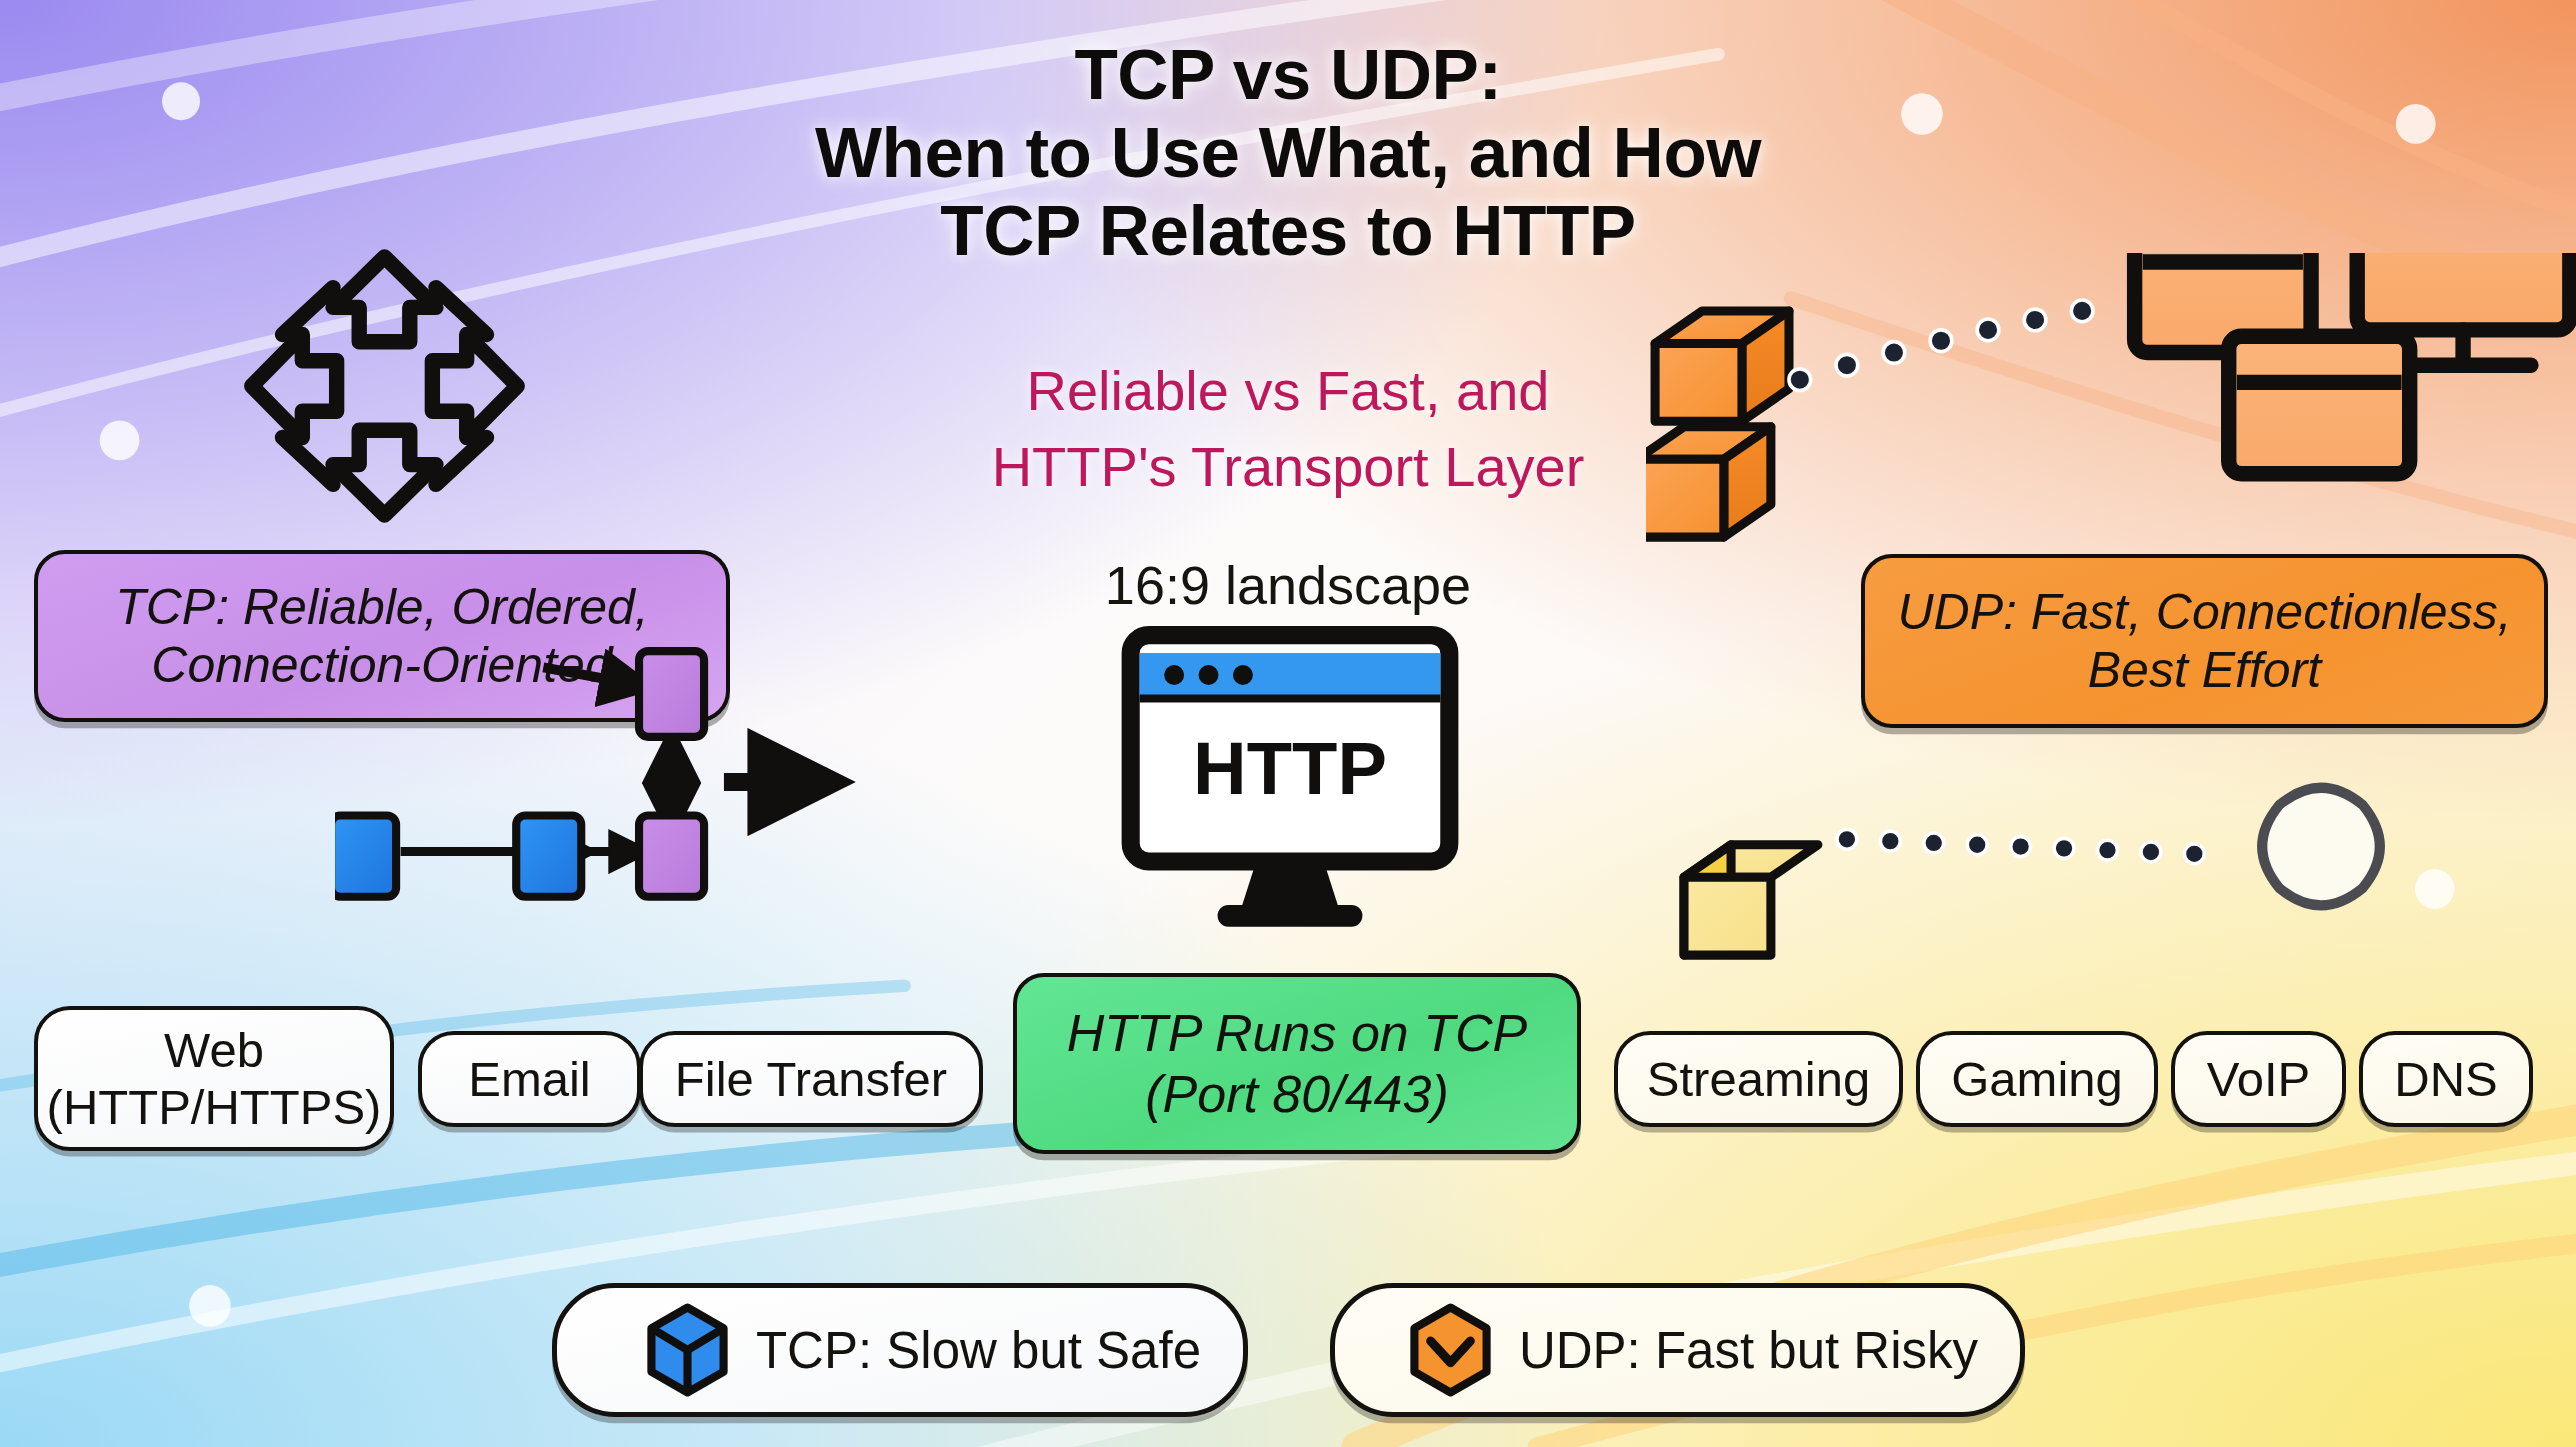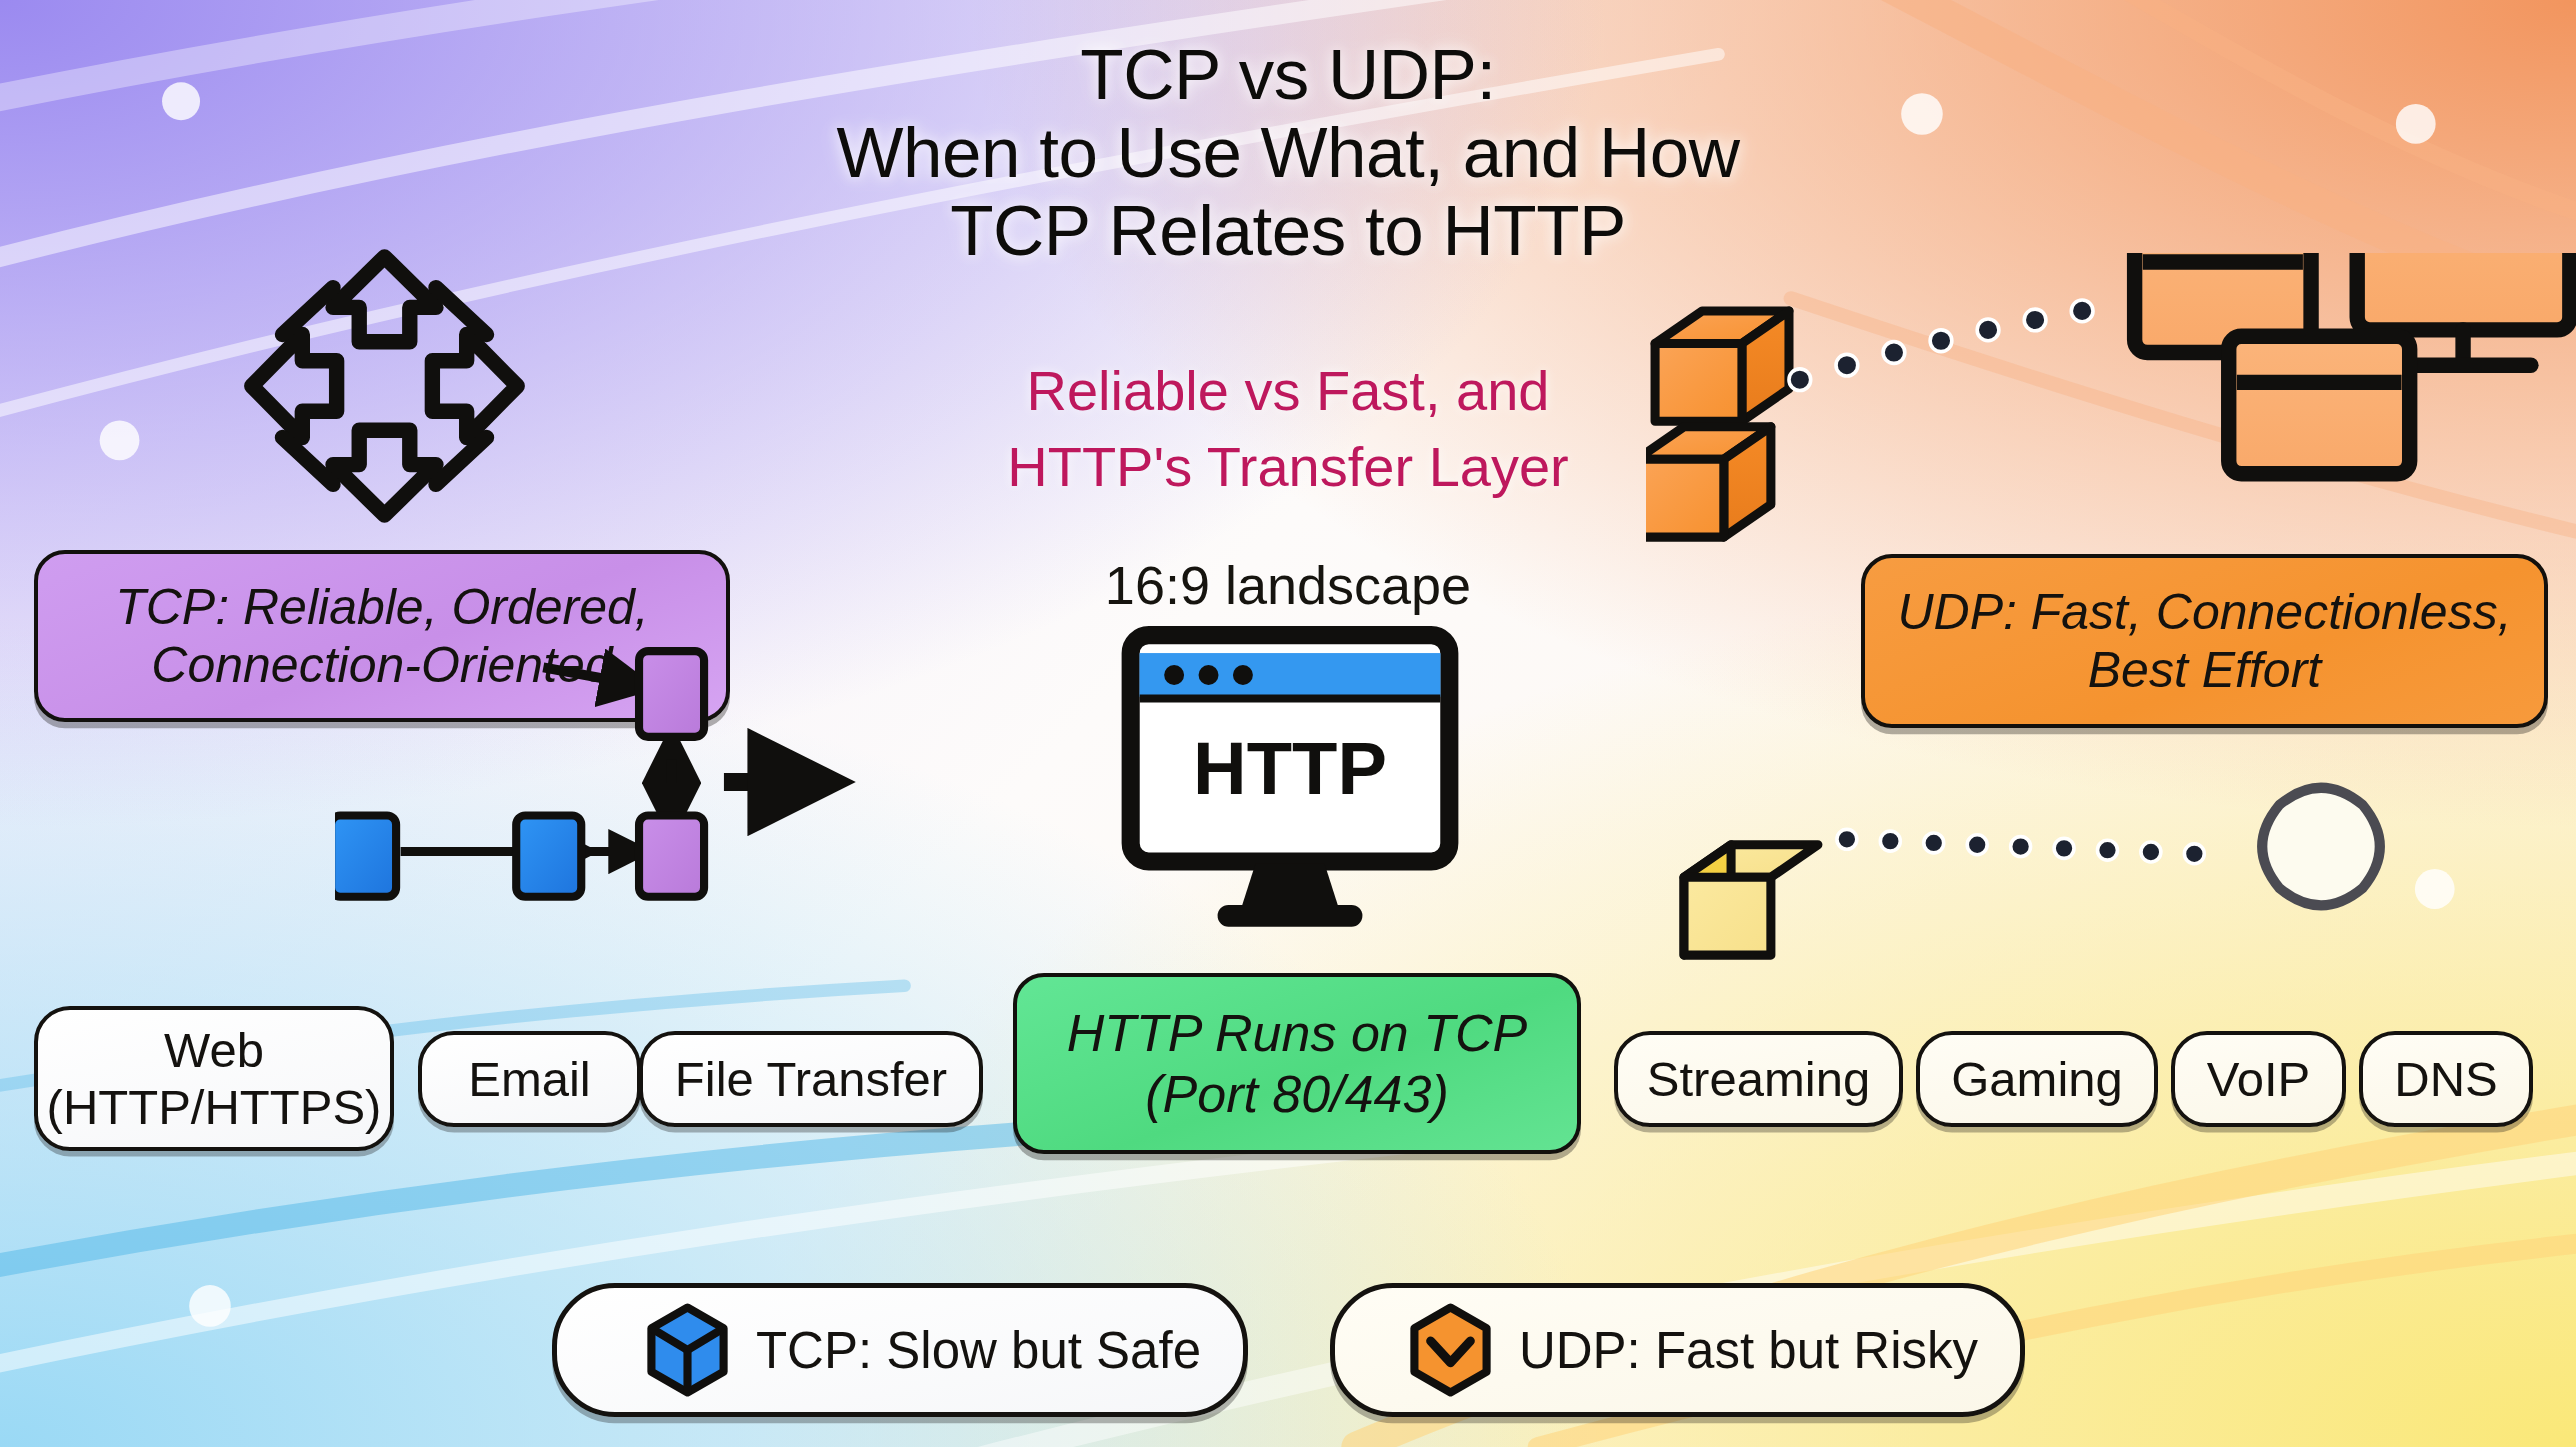--- a/index.html
+++ b/index.html
@@ -39,21 +39,21 @@
   .pill-white{background:linear-gradient(170deg,#ffffff 0%,#f6f7f9 100%);}
   .pill-cream{background:linear-gradient(170deg,#fffdf5 0%,#fbf7e9 100%);}
 
   .legend{position:absolute;box-sizing:border-box;display:flex;align-items:center;
           gap:27px;padding:0 42px;border:5.4px solid #14120f;border-radius:63px;
           color:#14120f;font-size:51px;
           box-shadow:0 6.3px 0 rgba(20,18,15,.3);justify-content:flex-end;}
 
   
   .title{position:absolute;left:0;right:0;top:36px;text-align:center;
-         font-size:71px;font-weight:normal;color:#0d0c0a;line-height:1.1;
+         font-size:71px;font-weight:bold;color:#0d0c0a;line-height:1.1;
          letter-spacing:-0.5px;
          text-shadow:0 0 12.7px rgba(255,255,255,.85),0 0 23.5px rgba(255,255,255,.6);}
   .subtitle{position:absolute;left:0;right:0;top:353px;text-align:center;
          font-size:56px;color:#be185d;line-height:1.35;
          text-shadow:0 0 11px rgba(255,255,255,.8);}
   .ratio{position:absolute;left:0;right:0;top:511px;text-align:center;
          font-size:54px;color:#16140f;
          text-shadow:0 0 11px rgba(255,255,255,.8);margin-top:43px;}
 
   svg{display:block;}
@@ -98,21 +98,21 @@
     </g>
   </svg>
 
   <div class="title">
     <div>TCP vs UDP:</div>
     <div>When to Use What, and How</div>
     <div>TCP Relates to HTTP</div>
   </div>
   <div class="subtitle">
     <div>Reliable vs Fast, and</div>
-    <div>HTTP's Transfer Layer</div>
+    <div>HTTP's Transport Layer</div>
   </div>
   <div class="ratio">16:9 landscape</div>
 
   <svg class="abs" style="left:226px;top:237px" width="317" height="298" viewBox="0 0 350 330">
     <g fill="none" stroke="#100f0d" stroke-width="17" stroke-linejoin="round" stroke-linecap="round">
       <path d="M175,22 L232,78 L203,78 L203,116 L147,116 L147,78 L118,78 Z"></path>
       <path d="M175,308 L118,252 L147,252 L147,214 L203,214 L203,252 L232,252 Z"></path>
       <path d="M28,165 L84,108 L84,137 L122,137 L122,193 L84,193 L84,222 Z"></path>
       <path d="M322,165 L266,222 L266,193 L228,193 L228,137 L266,137 L266,108 Z"></path>
       <path d="M62,108 L118,56"></path>

